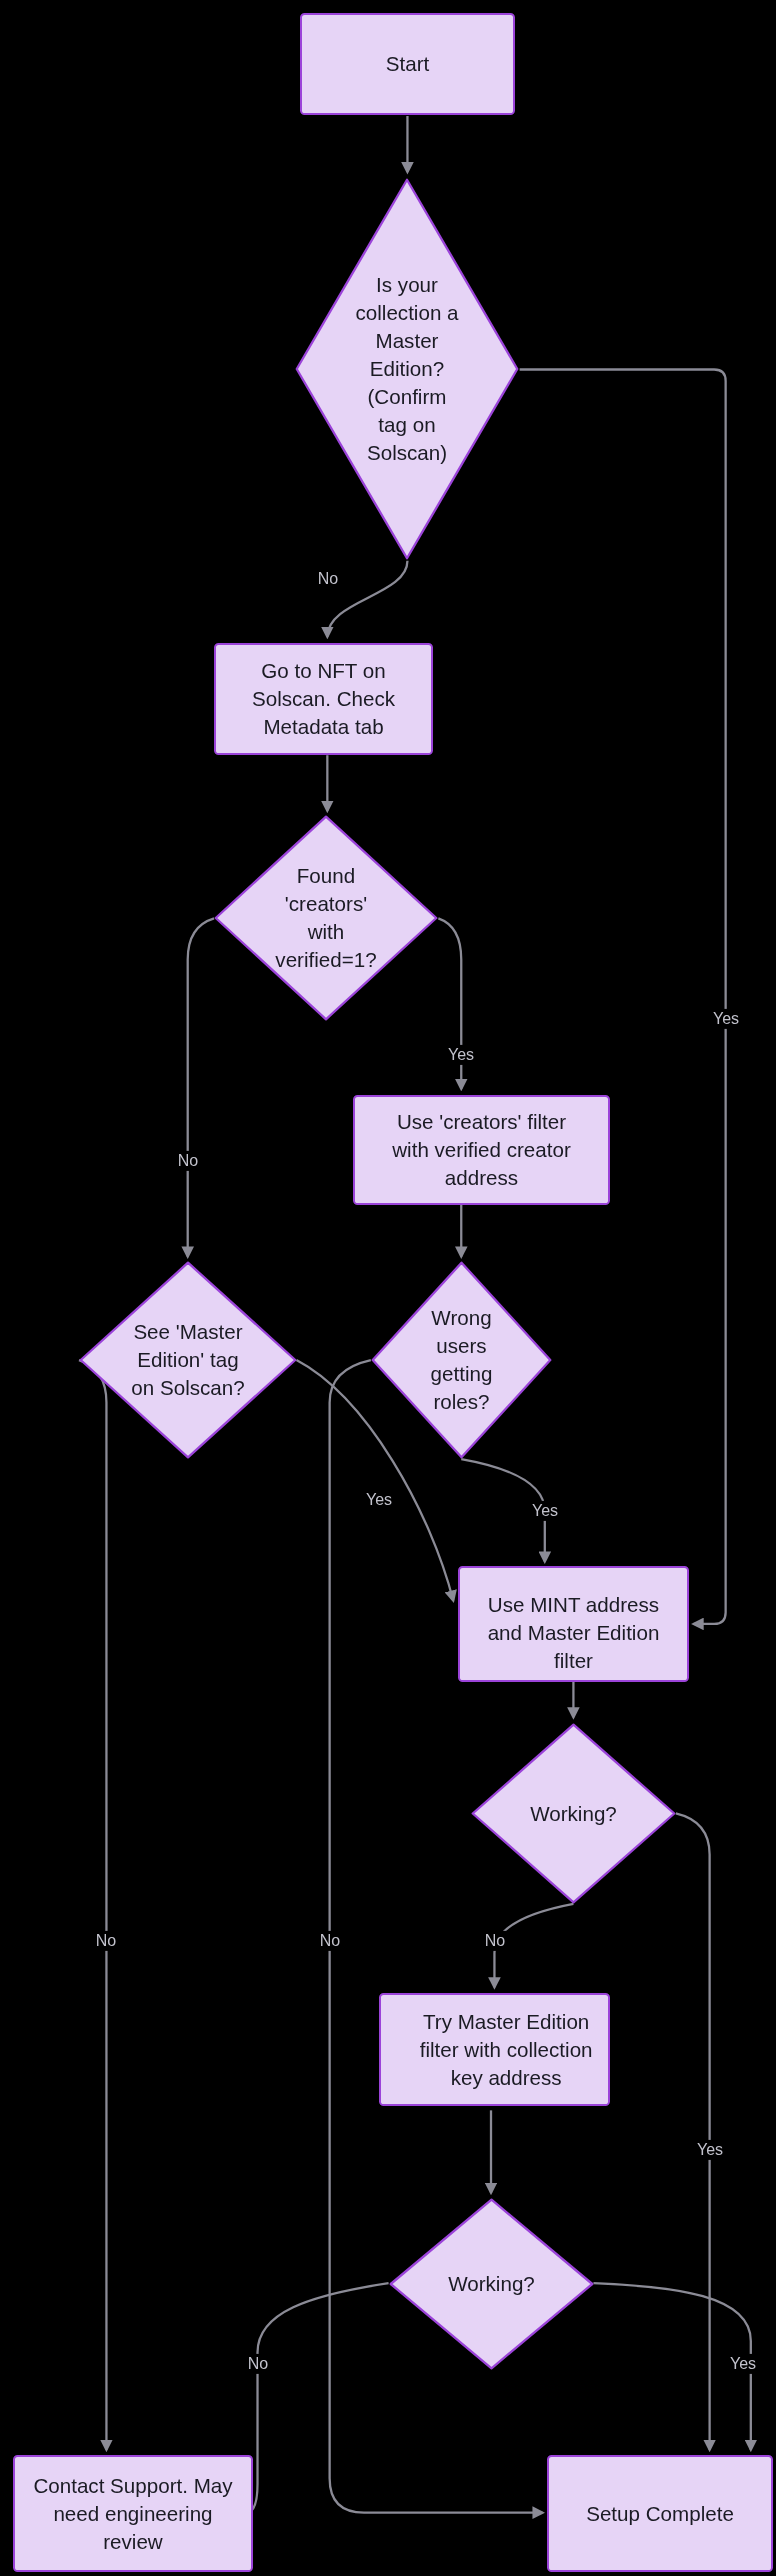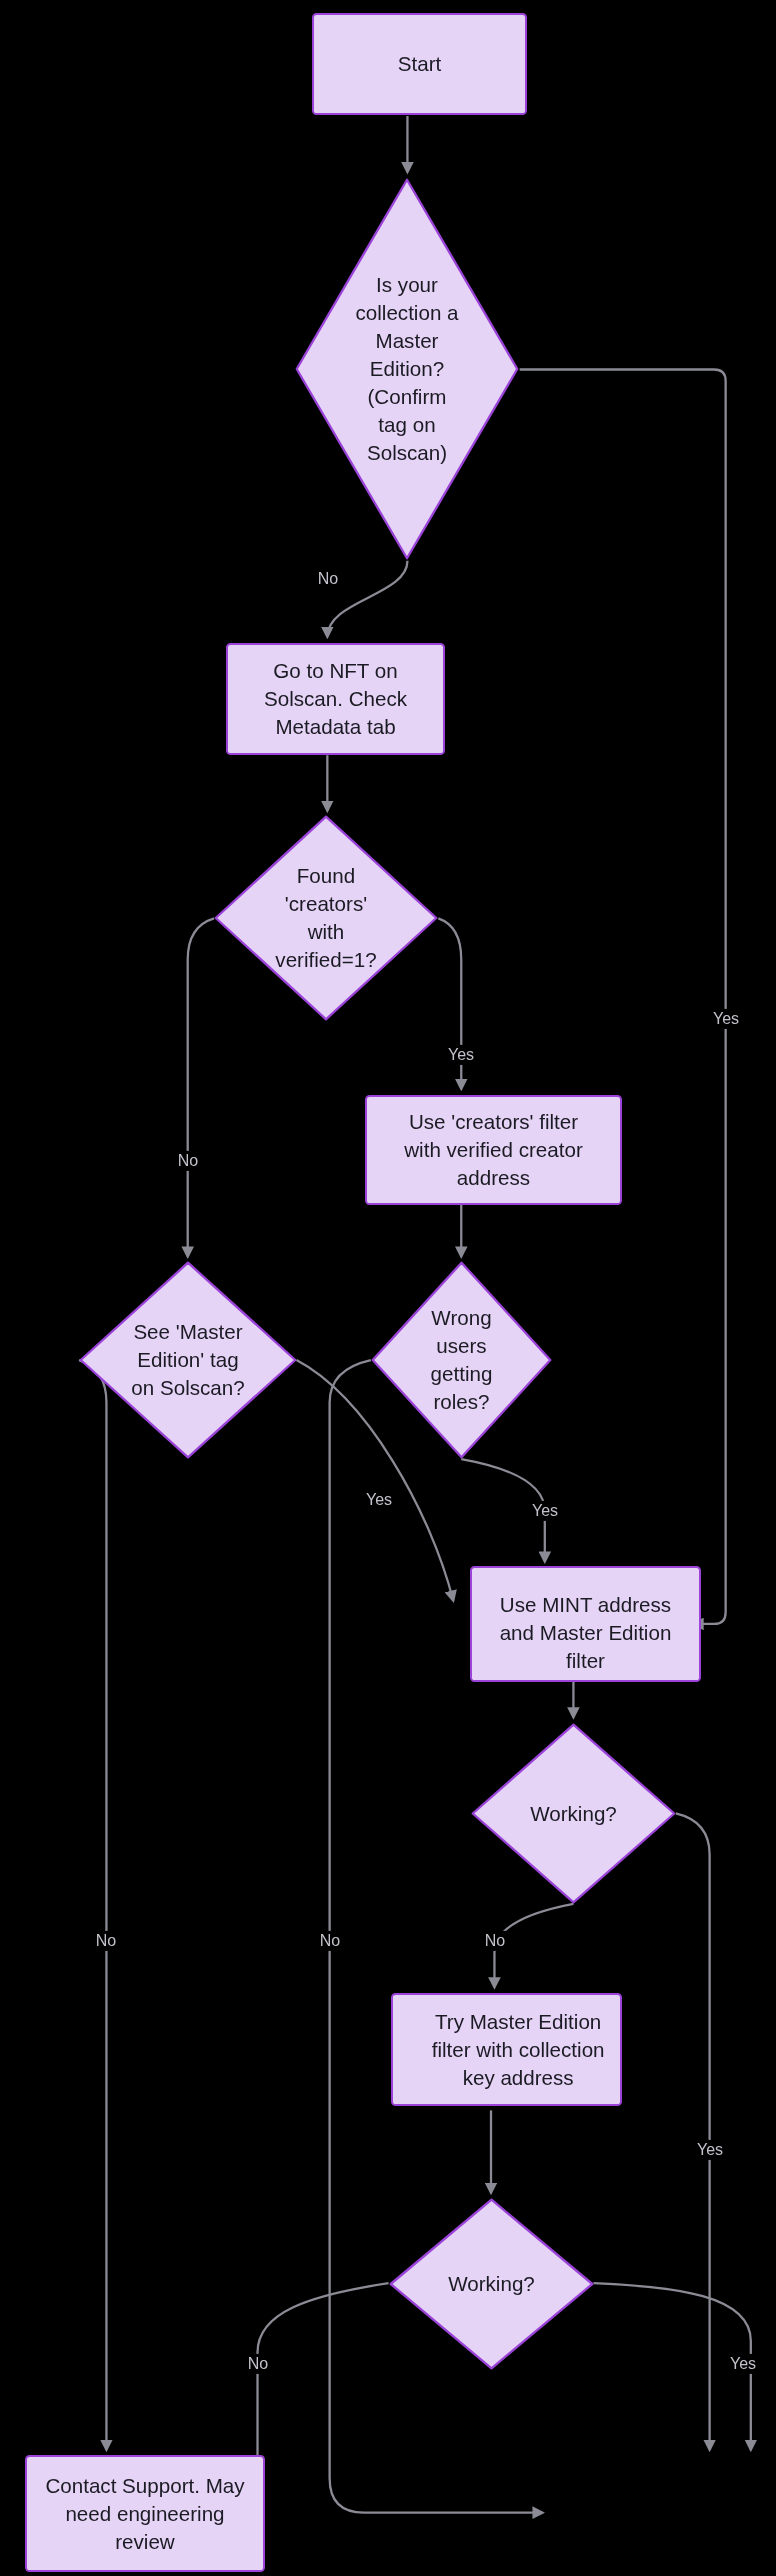--- a/index.html
+++ b/index.html
@@ -14,21 +14,21 @@
   #arrowhead path{fill:var(--edge-color,#8b8b96);stroke:none;}
   .node{
     position:absolute;display:flex;align-items:center;justify-content:center;
     text-align:center;color:var(--node-text,#1b1b24);
     font-size:20.6px;line-height:1.36;white-space:pre-line;
     box-sizing:border-box;
   }
   .node.rect{
     background:var(--node-fill,#e6d4f6);
     border:2.3px solid var(--node-stroke,#9b43d9);
-    border-radius:4.6px;padding:4.6px 5.7px;margin-left:12px;
+    border-radius:4.6px;padding:4.6px 5.7px;
   }
   .node.diamond{background:transparent;}
   .node.diamond svg{position:absolute;left:0;top:0;width:100%;height:100%;}
   .node.diamond polygon{
     fill:var(--node-fill,#e6d4f6);
     stroke:var(--node-stroke,#9b43d9);
     stroke-width:4px;stroke-linejoin:round;
   }
   .node .label{position:relative;z-index:1;}
   .edge-label{
@@ -151,20 +151,23 @@
     </svg>
     <div class="label">Working?</div>
   </div>
 
   <div class="node rect" style="left:13px;top:2455px;width:240px;height:117px;">
     <div class="label">Contact Support. May
 need engineering
 review</div>
   </div>
 
+  <div class="node rect" style="left:547px;top:2455px;width:226px;height:117px;">
+    <div class="label">Setup Complete</div>
+  </div>
 
   <div class="edge-label" style="left:328px;top:579px;">No</div>
   <div class="edge-label" style="left:726px;top:1019px;">Yes</div>
   <div class="edge-label" style="left:461px;top:1055px;">Yes</div>
   <div class="edge-label" style="left:188px;top:1161px;">No</div>
   <div class="edge-label" style="left:379px;top:1500px;">Yes</div>
   <div class="edge-label" style="left:545px;top:1511px;">Yes</div>
   <div class="edge-label" style="left:106px;top:1941px;">No</div>
   <div class="edge-label" style="left:330px;top:1941px;">No</div>
   <div class="edge-label" style="left:495px;top:1941px;">No</div>

